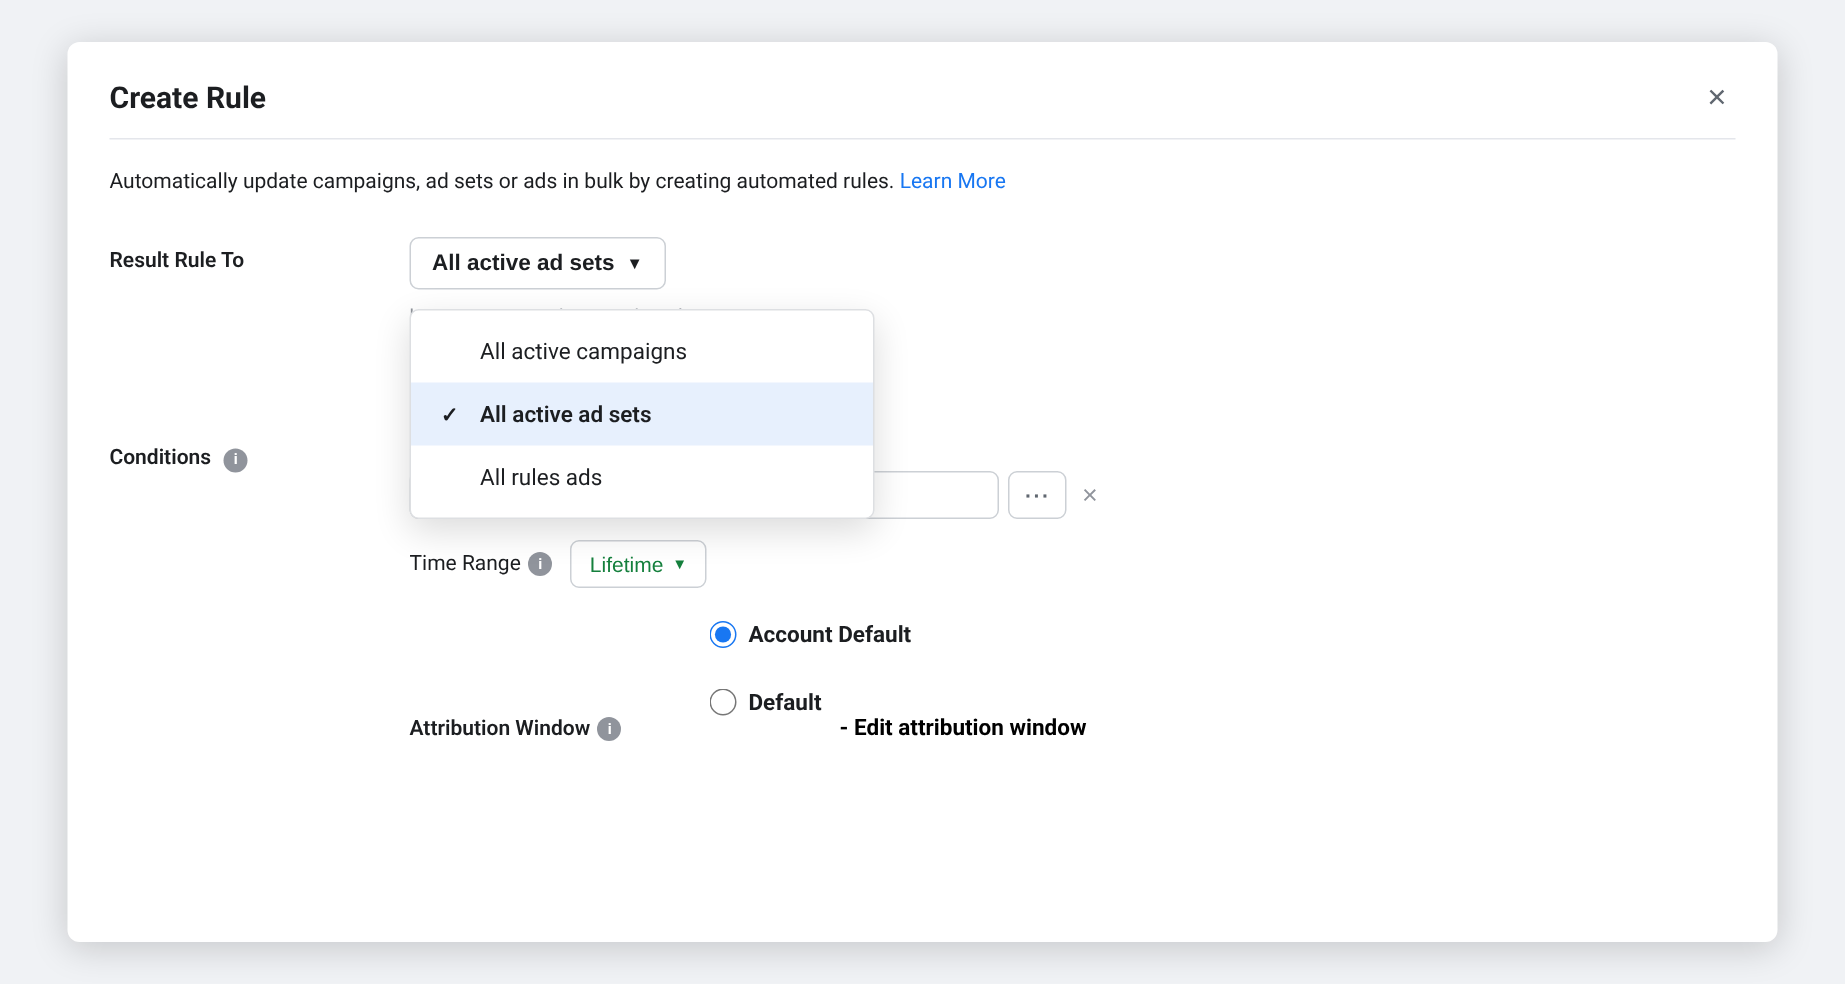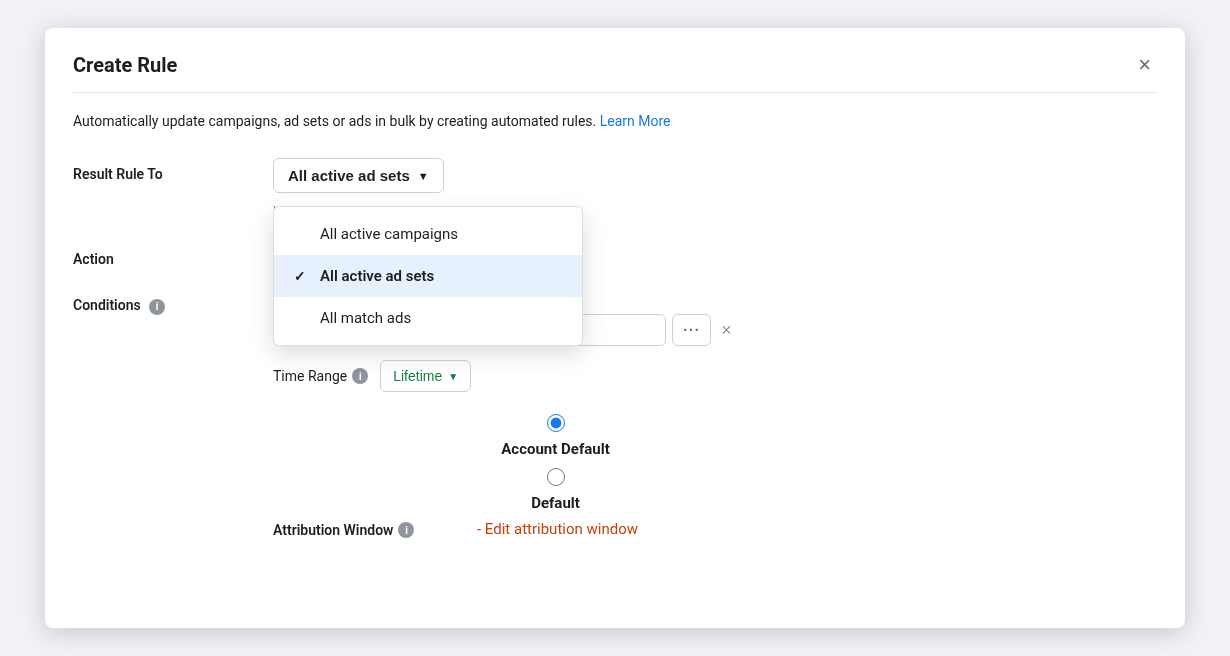--- a/index.html
+++ b/index.html
@@ -243,39 +243,39 @@
       display: flex;
       flex-direction: column;
       gap: 10px;
     }
     .radio-item {
       display: flex;
       align-items: center;
       gap: 8px;
       font-size: 15px;
       color: #1c1e21;
-      flex-direction: column;
     }
     .radio-item input[type="radio"] {
       width: 18px;
       height: 18px;
       accent-color: #1877f2;
       cursor: pointer;
     }
     .radio-label-bold {
       font-weight: 700;
     }
     .radio-label-custom {
       font-weight: 700;
     }
     .radio-link {
-      color: #c2410c;
+      color: #000000;
       text-decoration: none;
-      font-weight: 400;
+      font-weight: 700;
       margin-left: 4px;
+      margin-top: 34px;
     }
     
     .action-placeholder {
       font-size: 14px;
       color: #90949c;
       padding-top: 8px;
     }
   </style>
 </head>
 <body>
@@ -305,32 +305,31 @@
           <div class="dropdown-item">
             <span class="check">&nbsp;</span>
             <span>All active campaigns</span>
           </div>
           <div class="dropdown-item selected">
             <span class="check">✓</span>
             <span>All active ad sets</span>
           </div>
           <div class="dropdown-item">
             <span class="check">&nbsp;</span>
-            <span>All match ads</span>
+            <span>All rules ads</span>
           </div>
         </div>
       </div>
       <div class="apply-subtext">
         <span>hat are active at the time the rule runs.</span>
       </div>
     </div>
   </div>
 
   <div class="form-row">
-    <div class="form-label">Action</div>
     <div class="form-control">
       <div class="action-placeholder">&nbsp;</div>
     </div>
   </div>
 
   <div class="form-row">
     <div class="form-label">
       <span>Conditions</span>
       <span class="info-icon">i</span>
     </div>

